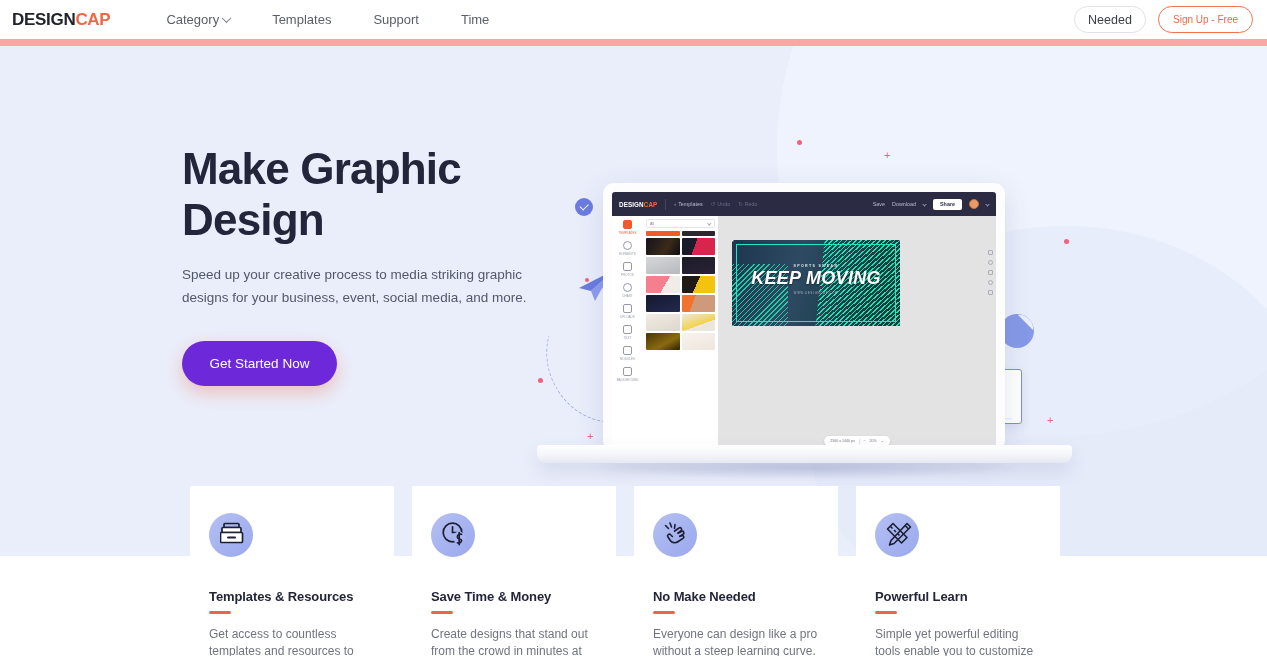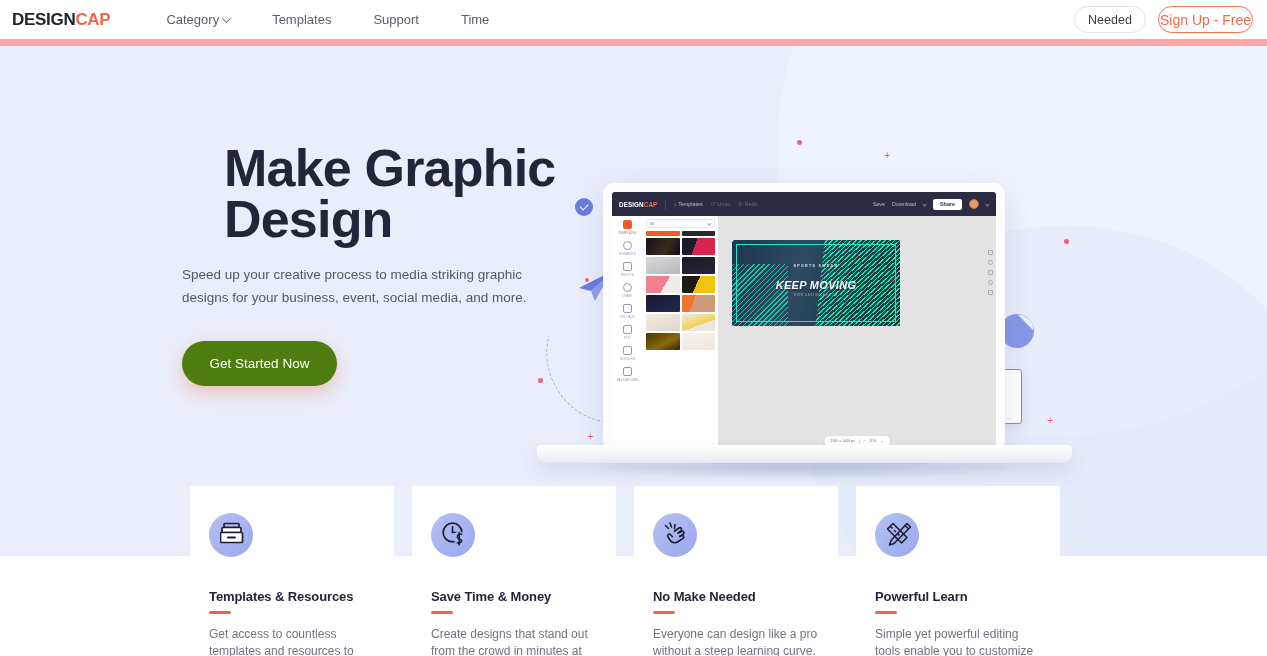--- a/index.html
+++ b/index.html
@@ -31,21 +31,21 @@
 
   .header-right { margin-left:auto; display:flex; align-items:center; gap:12px; margin-right:14px; }
   .btn-login {
     width:72px; height:27px; border-radius:14px; border:1px solid #e2e2e6;
     background:#fff; color:#3c3f49; font-size:12.5px; cursor:pointer;
     display:flex; align-items:center; justify-content:center;
     font-family:"Liberation Sans", sans-serif;
   }
   .btn-signup {
     width:95px; height:27px; border-radius:14px; border:1px solid #ef7350;
-    background:#fff; color:#ef6a45; font-size:14px; cursor:pointer;
+    background:#fff; color:#ef6a45; font-size:10px; cursor:pointer;
     display:flex; align-items:center; justify-content:center; white-space:nowrap;
     font-family:"Liberation Sans", sans-serif;
   }
 
   
   .hero {
     position:absolute; top:46px; left:0; width:1267px; height:510px;
     background:#eaeefb; overflow:hidden;
   }
   .blob {
@@ -54,30 +54,29 @@
     background:#eff3fd;
   }
   .blob2 {
     position:absolute; right:-60px; top:180px; width:520px; height:420px;
     border-radius:50% 50% 45% 55% / 48% 55% 45% 52%;
     background:#e3e9fa; opacity:.6;
   }
 
   .hero-text { position:absolute; left:182px; top:97px; width:420px; }
   .hero-title {
-    font-size:52px; line-height:51px; font-weight:700; color:#23263a;
+    font-size:44px; line-height:51px; font-weight:700; color:#23263a;
     letter-spacing:-0.8px;
-    margin-left:42px;
   }
   .hero-sub {
     margin-top:19px; font-size:13.5px; line-height:22.5px; color:#535868; width:345px;
   }
   .cta {
     margin-top:32px; width:155px; height:45px; border-radius:23px;
-    background:#4d7c0f; color:#fff; font-size:13.5px; border:none; cursor:pointer;
+    background:#6d28d9; color:#fff; font-size:13.5px; border:none; cursor:pointer;
     box-shadow:0 7px 18px rgba(239,91,43,.30);
     font-family:"Liberation Sans", sans-serif;
   }
 
   
   .laptop { position:absolute; left:537px; top:90px; width:535px; height:335px; }
   .screen-frame {
     position:absolute; left:66px; top:47px; width:402px; height:268px;
     background:#fdfdfd; border-radius:11px; padding:9px 9px 0 9px;
     box-shadow:0 8px 28px rgba(60,70,120,.14);
@@ -127,21 +126,21 @@
       repeating-linear-gradient(135deg, rgba(25,240,180,.95) 0 1.1px, transparent 1.1px 3.4px);
     transform:skewX(-6deg);
   }
   .design:after {
     content:""; position:absolute; left:-14px; bottom:-18px; width:70px; height:80px;
     background:repeating-linear-gradient(135deg, rgba(25,240,180,.8) 0 1px, transparent 1px 3.6px);
   }
   .design-inner { position:absolute; inset:4px; border:1.1px solid #25e6c4; }
   .design-txt { position:absolute; left:0; right:0; top:24px; text-align:center; z-index:3; }
   .d-kicker { font-size:3.6px; color:#dfe7ef; letter-spacing:1.3px; font-weight:700; }
-  .d-head { font-size:11px; color:#fff; font-weight:700; letter-spacing:.3px; font-style:italic; margin-top:11px;
+  .d-head { font-size:18px; color:#fff; font-weight:700; letter-spacing:.3px; font-style:italic; margin-top:0;
             text-shadow:0 1px 2px rgba(0,0,0,.4); }
   .d-url { font-size:2.7px; color:#aebccb; letter-spacing:.8px; margin-top:3px; }
   .sel-handle { position:absolute; width:3px;height:3px;background:#fff;border:.6px solid #7b8aa6;border-radius:50%; z-index:5;}
   .canvas-tools { position:absolute; right:3px; top:34px; display:flex; flex-direction:column; gap:5px; }
   .ctool { width:5px; height:5px; border:.8px solid #a9adb9; border-radius:1px; }
   .zoombar {
     position:absolute; left:50%; transform:translateX(-50%); bottom:5px;
     background:#fff; border-radius:8px; height:10px; display:flex; align-items:center;
     gap:4px; padding:0 6px; font-size:3.6px; color:#737889;
     box-shadow:0 1px 3px rgba(0,0,0,.12);

